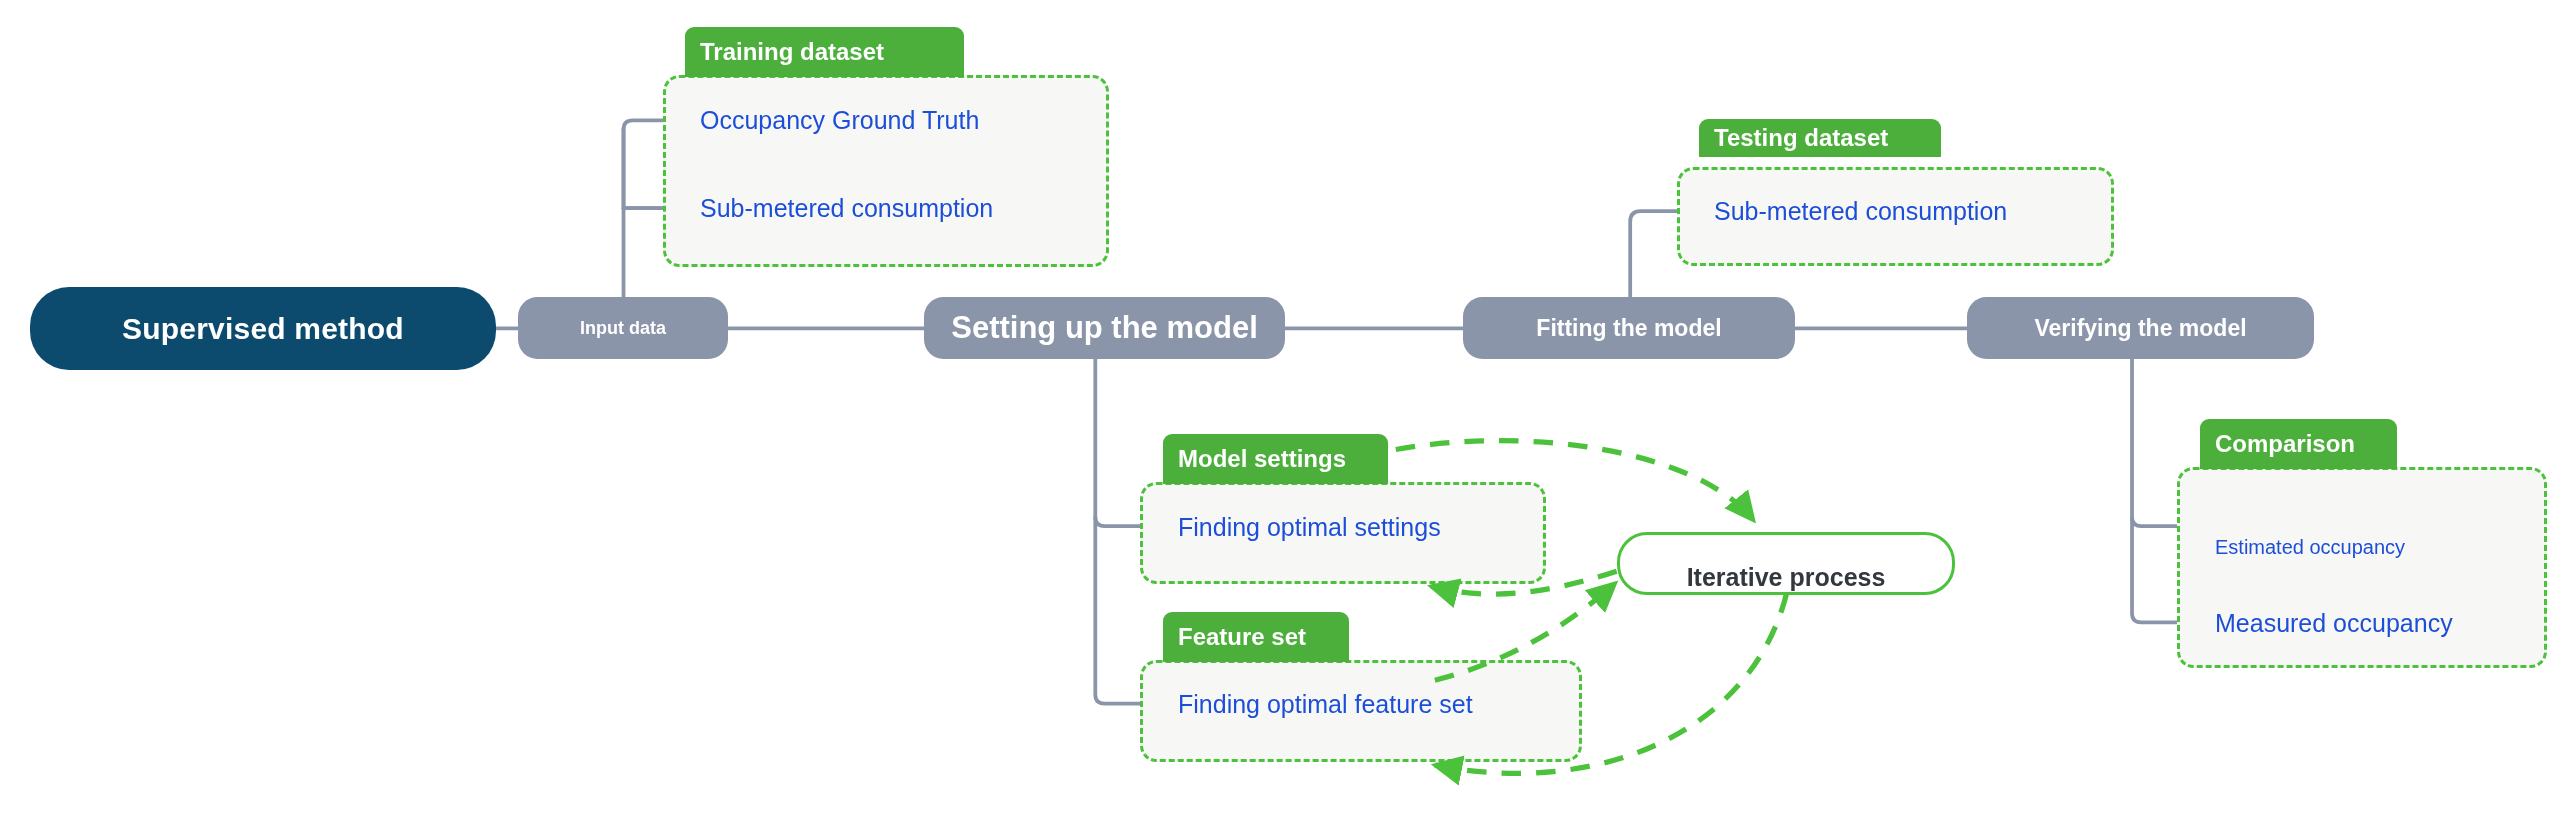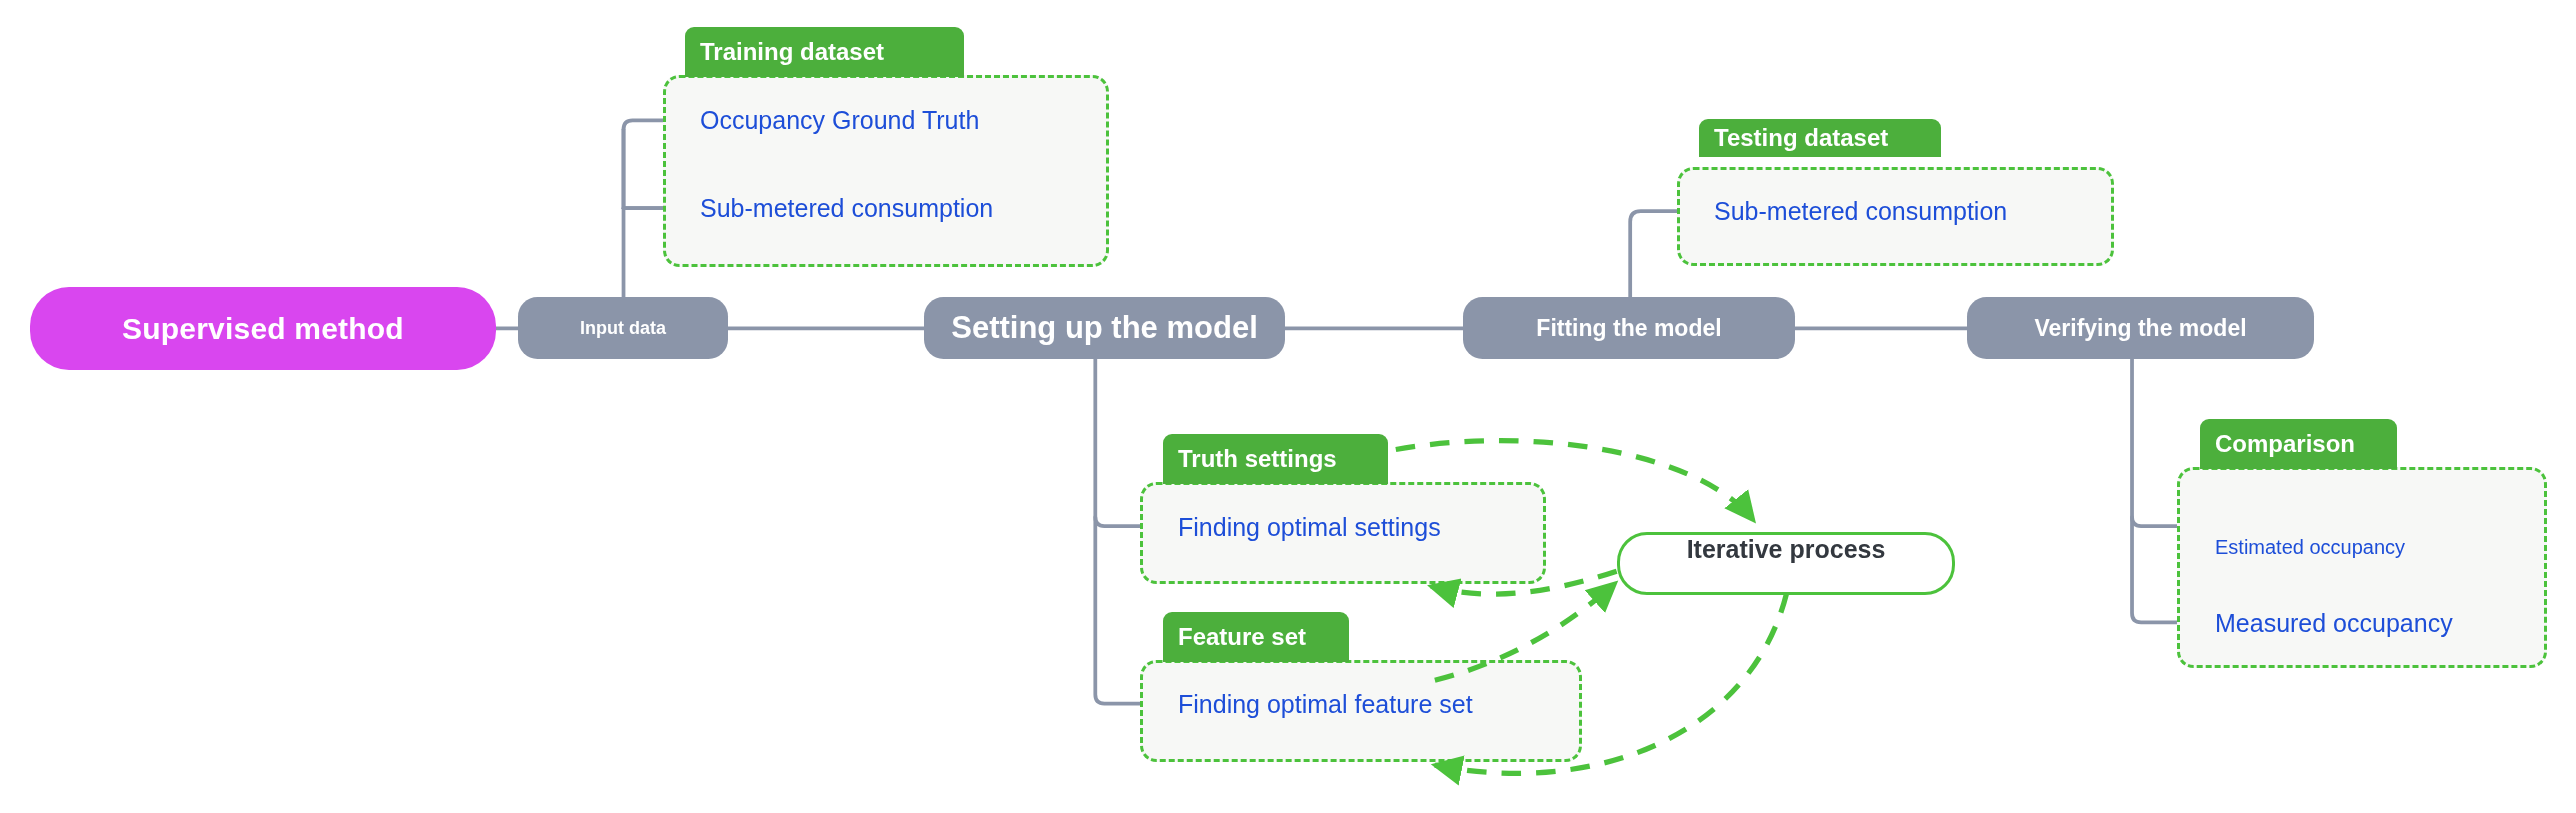--- a/index.html
+++ b/index.html
@@ -12,21 +12,21 @@
   #stage{position:absolute;left:0;top:0;width:2576px;height:814px;}
 
   
   #wires{position:absolute;left:0;top:0;width:2576px;height:814px;z-index:1;}
   #arrows{position:absolute;left:0;top:0;width:2576px;height:814px;z-index:3;pointer-events:none;}
 
   
   .root{
     position:absolute;
     display:flex;align-items:center;justify-content:center;
-    background:#d946ef;
+    background:#0c4a6e;
     color:#ffffff;
     border-radius:39px;
     font-weight:bold;
     letter-spacing:0.2px;
     z-index:4;
   }
 
   
   .spine{
     position:absolute;
@@ -64,21 +64,21 @@
   .leaf{
     position:absolute;
     color:#1d4ed8;
     white-space:nowrap;
     z-index:5;
   }
 
   
   .pill{
     position:absolute;
-    display:flex;align-items:flex-start;justify-content:center;
+    display:flex;align-items:flex-end;justify-content:center;
     background:#ffffff;
     border:3.8px solid #4CC23C;
     border-radius:30px;
     color:#33383F;
     font-weight:bold;
     z-index:4;
     white-space:nowrap;
   }
 </style>
 </head>
@@ -144,21 +144,21 @@
   <div class="panel" style="left:1677px;top:167px;width:437px;height:99px;"></div>
   <div class="tab" style="left:1699px;top:119px;width:242px;height:38px;font-size:24px;">
     <span>Testing dataset</span>
   </div>
   <div class="leaf" style="left:1714px;top:196px;font-size:25px;line-height:30px;">
     <span>Sub-metered consumption</span>
   </div>
 
   <div class="panel" style="left:1140px;top:482px;width:406px;height:102px;"></div>
   <div class="tab" style="left:1163px;top:434px;width:225px;height:50px;font-size:24px;">
-    <span>Truth settings</span>
+    <span>Model settings</span>
   </div>
   <div class="leaf" style="left:1178px;top:512px;font-size:25px;line-height:30px;">
     <span>Finding optimal settings</span>
   </div>
 
   <div class="panel" style="left:1140px;top:660px;width:442px;height:102px;"></div>
   <div class="tab" style="left:1163px;top:612px;width:186px;height:50px;font-size:24px;">
     <span>Feature set</span>
   </div>
   <div class="leaf" style="left:1178px;top:689px;font-size:25px;line-height:30px;">

